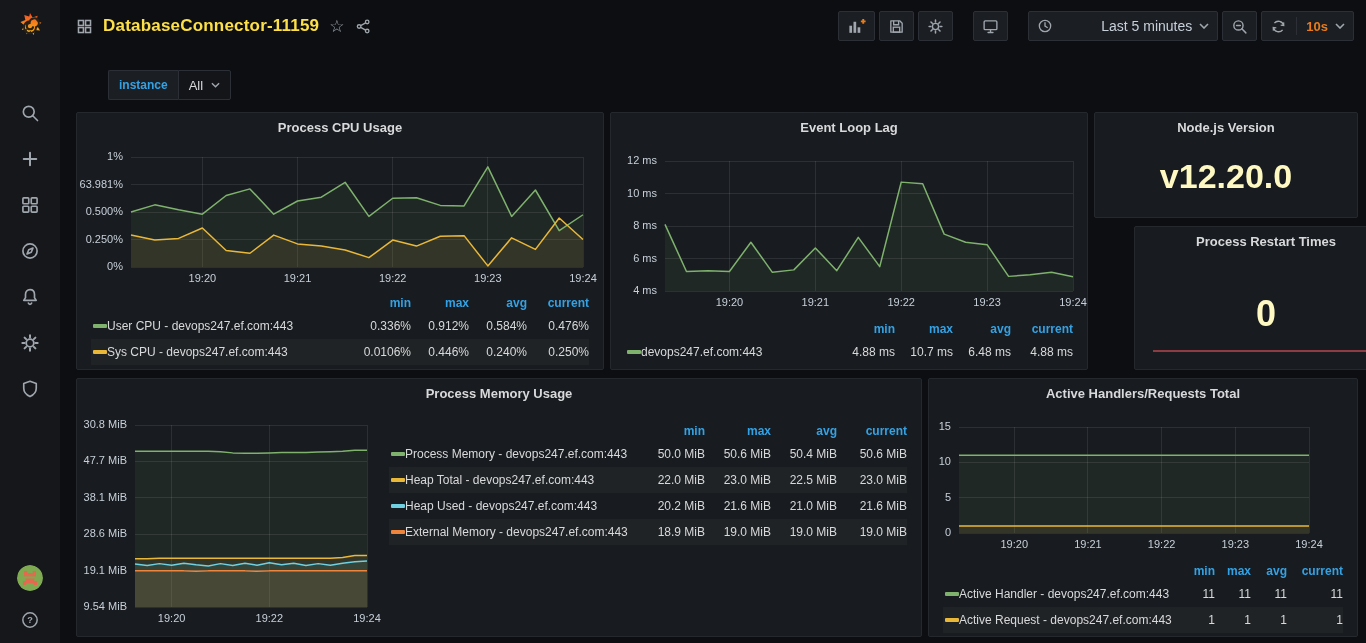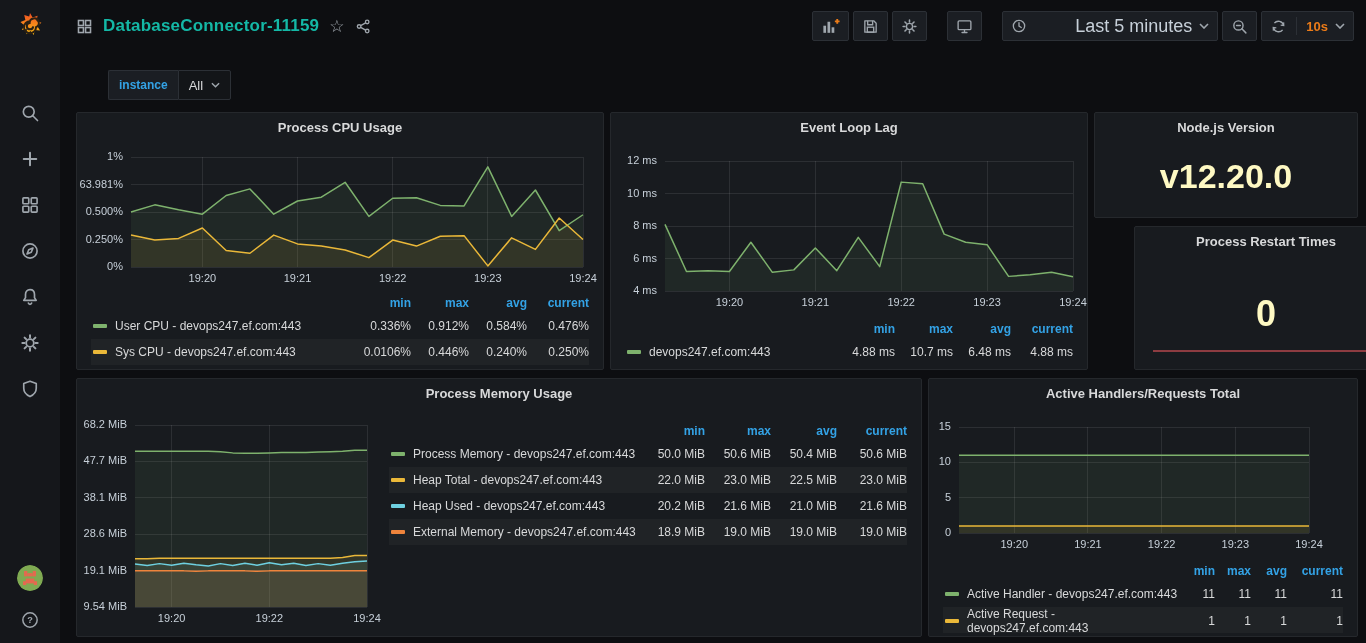--- a/index.html
+++ b/index.html
@@ -11,28 +11,28 @@
   .sidebar { position:absolute; left:0; top:0; width:60px; height:643px; background:#15171b; display:flex; flex-direction:column; align-items:center; }
   .side-logo { margin-top:10px; width:34px; height:34px; display:flex; align-items:center; justify-content:center; cursor:pointer; }
   .side-icons { margin-top:58px; display:flex; flex-direction:column; align-items:center; gap:24px; }
   .side-btn { width:22px; height:22px; color:#9fa6ad; display:flex; align-items:center; justify-content:center; cursor:pointer; }
   .side-bottom { margin-top:auto; margin-bottom:12px; display:flex; flex-direction:column; align-items:center; gap:18px; }
   .avatar { width:26px; height:26px; border-radius:50%; overflow:hidden; }
 
   
   .topnav { position:absolute; left:60px; top:0; width:1306px; height:52px; display:flex; align-items:center; padding:0 12px 0 16px; background:#0d0e11; }
   .nav-left { display:flex; align-items:center; gap:10px; }
-  .nav-title { font-size:17px; font-weight:bold; color:#14b8a6; letter-spacing:.2px; }
+  .nav-title { font-size:17px; font-weight:bold; color:#fde047; letter-spacing:.2px; }
   .nav-icon { color:#9fa6ad; display:flex; align-items:center; }
   .star-glyph { font-size:17px; color:#9fa6ad; cursor:pointer; }
   .nav-right { margin-left:auto; display:flex; align-items:center; gap:4px; }
   .tb-btn { height:30px; min-width:34px; display:flex; align-items:center; justify-content:center; gap:7px;
             background:#1b1e23; border:1px solid #2c3036; border-radius:2px; color:#9fa6ad; padding:0 8px; cursor:pointer; }
   .tb-gap { width:12px; }
-  .tb-text { font-size:18px; color:#c7d0d9;padding-left:41px; }
+  .tb-text { font-size:14px; color:#c7d0d9;padding-left:41px; }
   .tb-orange { font-size:13px; font-weight:bold; }
   .grp { display:flex; align-items:center; gap:7px; }
   .divider-v { width:1px; height:18px; background:#2c3036; margin:0 2px; }
 
   
   .submenu { position:absolute; left:76px; top:70px; display:flex; align-items:center;margin-left:32px; }
   .var-label { height:30px; display:flex; align-items:center; padding:0 10px; background:#1b1e23; border:1px solid #2c3036; border-right:none; border-radius:2px 0 0 2px; font-size:12px; font-weight:bold; }
   .var-value { height:30px; display:flex; align-items:center; gap:8px; padding:0 10px; background:#131518; border:1px solid #2c3036; border-radius:0 2px 2px 0; font-size:13px; color:#d8d9da; cursor:pointer; }
 
   
@@ -57,21 +57,21 @@
   .ylab { text-align:right; left:0; }
   .xlab { transform:translateX(-50%); }
 
   
   .legend { position:absolute; font-size:12px; }
   .leg-head, .leg-row { display:grid; align-items:center; }
   .leg-head { height:20px; color:#33a2e5; font-weight:bold; }
   .leg-row { height:26px; color:#d8d9da; cursor:pointer; }
   .leg-row.striped { background:rgba(255,255,255,0.035); }
   .leg-cell-r { text-align:right; }
-  .leg-name { display:flex; align-items:center; gap:8px; padding-left:2px; }
+  .leg-name { display:flex; align-items:center; gap:0; padding-left:2px; }
   .swatch { width:14px; height:4px; border-radius:1px; flex:0 0 auto; }
 </style>
 </head>
 <body>
 
 <div class="screen">
 
   <nav class="sidebar">
     <div class="side-logo">
       <svg width="32" height="32" viewBox="0 0 32 32">
@@ -371,21 +371,21 @@
     <div class="plotwrap" id="plot-restart" style="left: 18px; top: 100px; width: 228px; height: 47px;">
         <svg width="228" height="25" style="left: 0px;">
           <polyline points="0,24 228,24" fill="none" stroke="#b5494e" stroke-width="1.5" stroke-linejoin="round"></polyline>
         </svg>
       </div>
   </section>
 
   <section class="panel" id="panel-mem">
     <div class="panel-title">Process Memory Usage</div>
     <div class="plotwrap" id="plot-mem" style="left: 2px; top: 46px; width: 288px; height: 204px;">
-        <span class="tick ylab" style="top: -7px; width: 48px;">68.2 MiB</span>
+        <span class="tick ylab" style="top: -7px; width: 48px;">30.8 MiB</span>
         <span class="tick ylab" style="top: 29.4px; width: 48px;">47.7 MiB</span>
         <span class="tick ylab" style="top: 65.8px; width: 48px;">38.1 MiB</span>
         <span class="tick ylab" style="top: 102.2px; width: 48px;">28.6 MiB</span>
         <span class="tick ylab" style="top: 138.6px; width: 48px;">19.1 MiB</span>
         <span class="tick ylab" style="top: 175px; width: 48px;">9.54 MiB</span>
         <svg width="232" height="182" style="left: 56px;">
           <line x1="0" y1="0" x2="232" y2="0" class="grid"></line>
           <line x1="0" y1="36.4" x2="232" y2="36.4" class="grid"></line>
           <line x1="0" y1="72.8" x2="232" y2="72.8" class="grid"></line>
           <line x1="0" y1="109.2" x2="232" y2="109.2" class="grid"></line>

